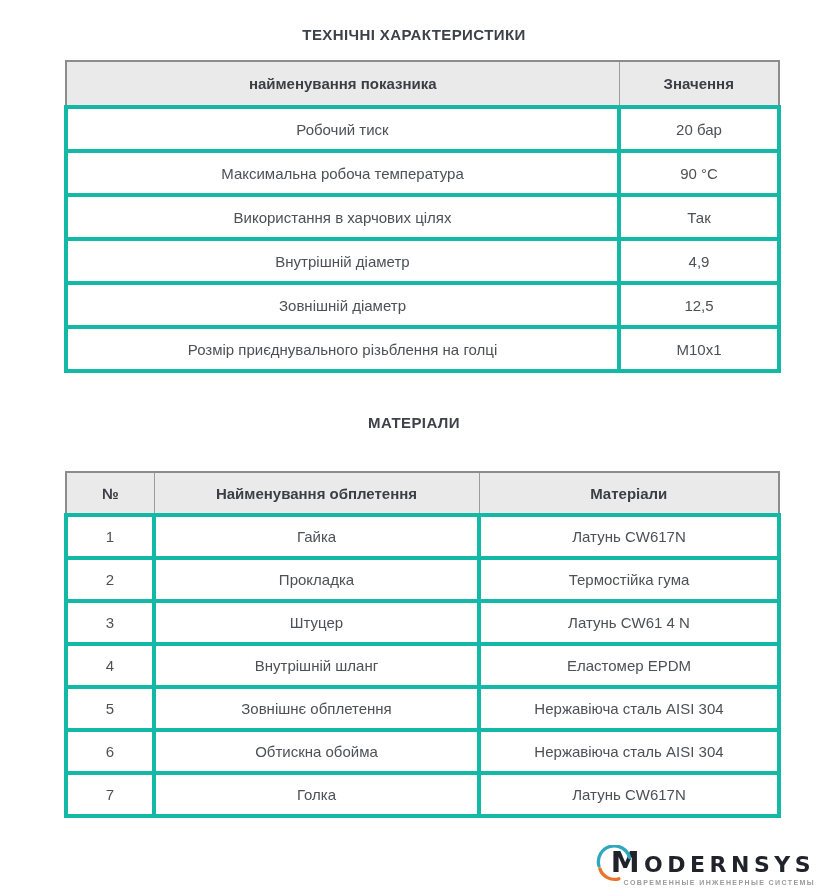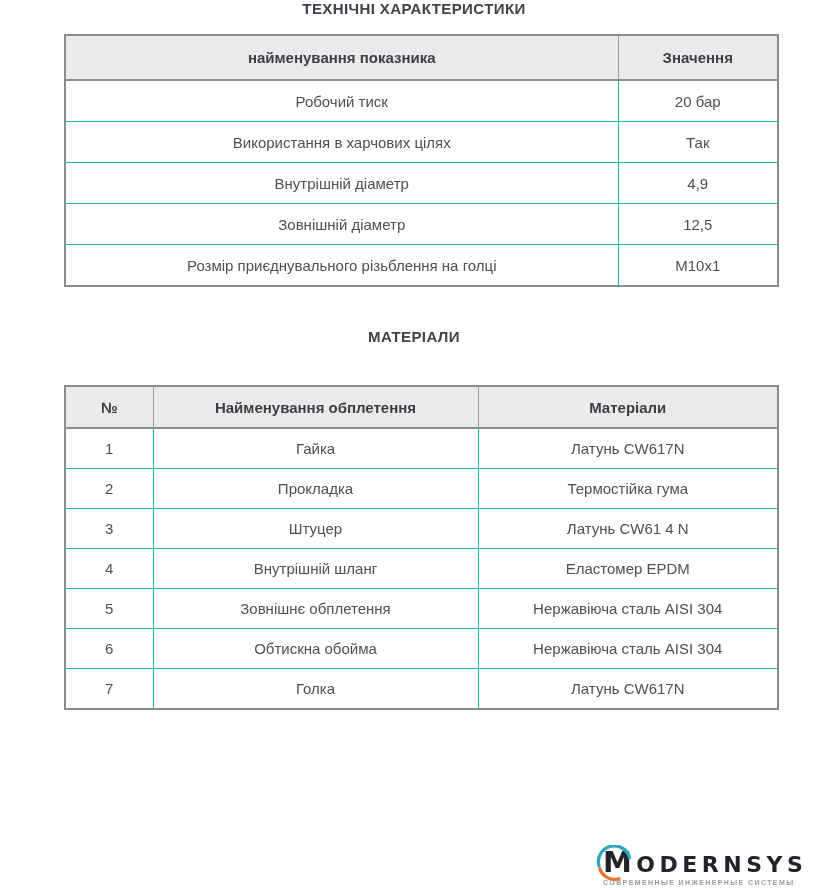--- a/index.html
+++ b/index.html
@@ -16,21 +16,21 @@
     overflow: hidden;
   }
   .section-title {
     margin: 0;
     text-align: center;
     font-size: 15px;
     font-weight: bold;
     color: #3e4149;
     letter-spacing: 0.4px;
   }
-  .title-1 { }
+  .title-1 { padding-top: 26px; }
   .title-2 { margin-top: 41px; }
 
   table {
     border-collapse: collapse;
     table-layout: fixed;
     background: #ffffff;
     border: 2px solid #8c8c8c;
   }
   .t1 { width: 713px; margin: 17px 0 0 64px; }
   .t2 { width: 713px; margin: 40px 0 0 64px; }
@@ -40,36 +40,37 @@
     font-size: 15px;
     font-weight: bold;
     color: #3b3e44;
     border: 1px solid #9c9c9c;
     border-bottom: 2px solid #8c8c8c;
     height: 43px;
     text-align: center;
     padding: 0 12px;
   }
   td {
-    border: 1px solid #14b8a6;
+    border: 4px solid #14b8a6;
     font-size: 15px;
     color: #4d5055;
     text-align: center;
     height: 40px;
     padding: 0 4px;
   }
   .t2 th { height: 40px; }
   .t2 td { height: 39px; }
 
   .logo {
     position: absolute;
     right: 13px;
     bottom: 2px;
     width: 212px;
     height: 48px;
+    text-align: right;
   }
   .logo-swoosh {
     position: absolute;
     left: -7px;
     top: 5px;
     width: 37px;
     height: 37px;
   }
   .logo-text {
     font-family: "DejaVu Sans", sans-serif;
@@ -106,20 +107,24 @@
     <thead>
       <tr>
         <th>найменування показника</th>
         <th>Значення</th>
       </tr>
     </thead>
     <tbody>
       <tr>
         <td>Робочий тиск</td>
         <td>20 бар</td>
+      </tr>
+      <tr>
+        <td>Максимальна робоча температура</td>
+        <td>90 °С</td>
       </tr>
       <tr>
         <td>Використання в харчових цілях</td>
         <td>Так</td>
       </tr>
       <tr>
         <td>Внутрішній діаметр</td>
         <td>4,9</td>
       </tr>
       <tr>

